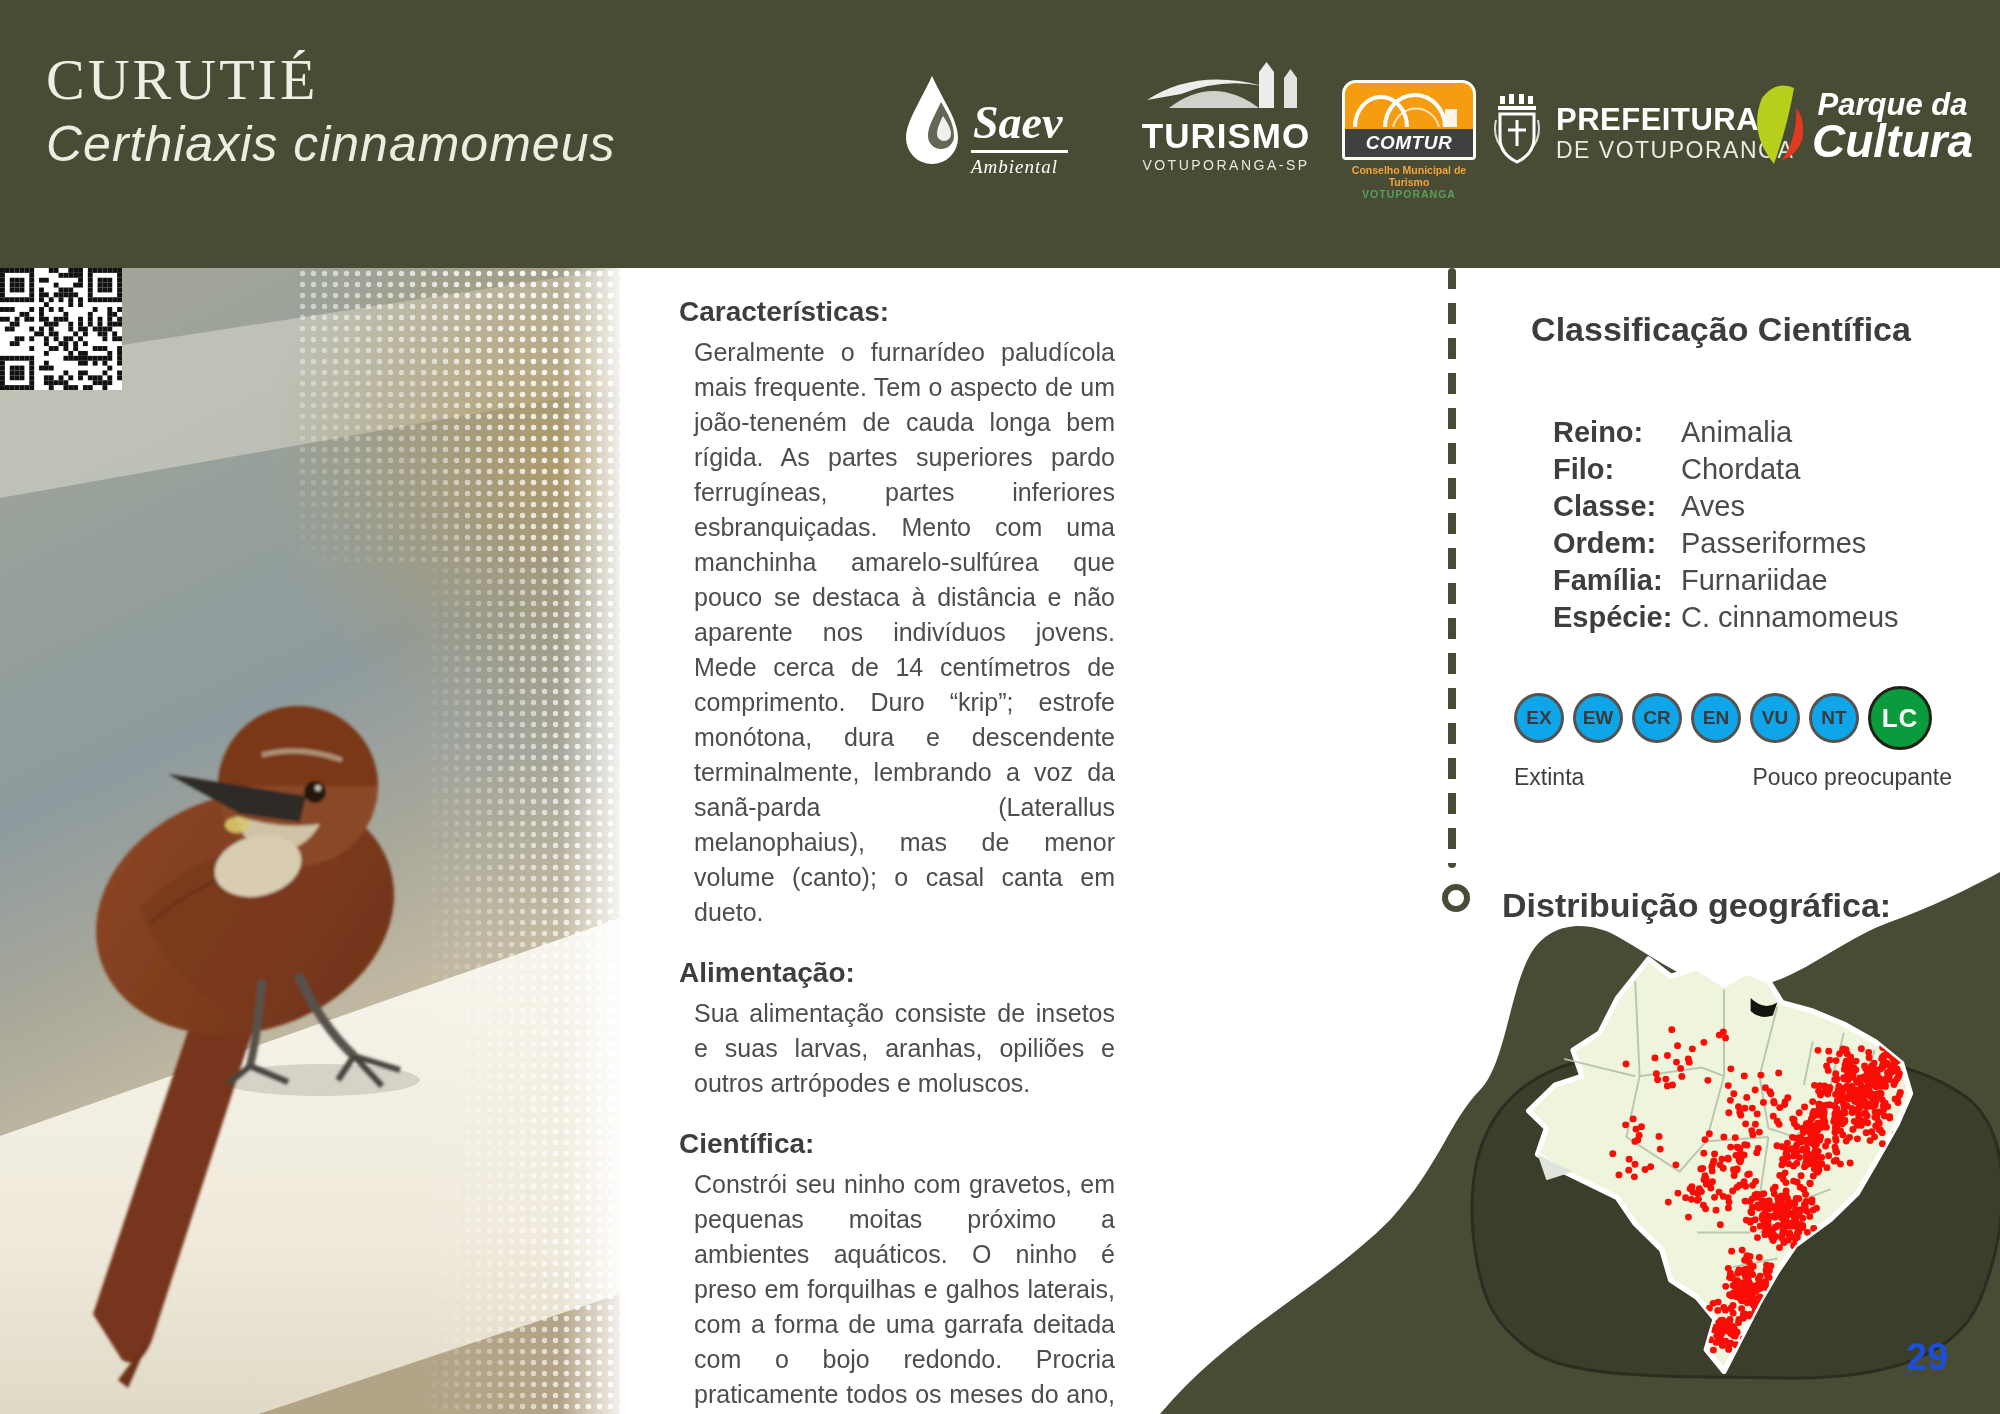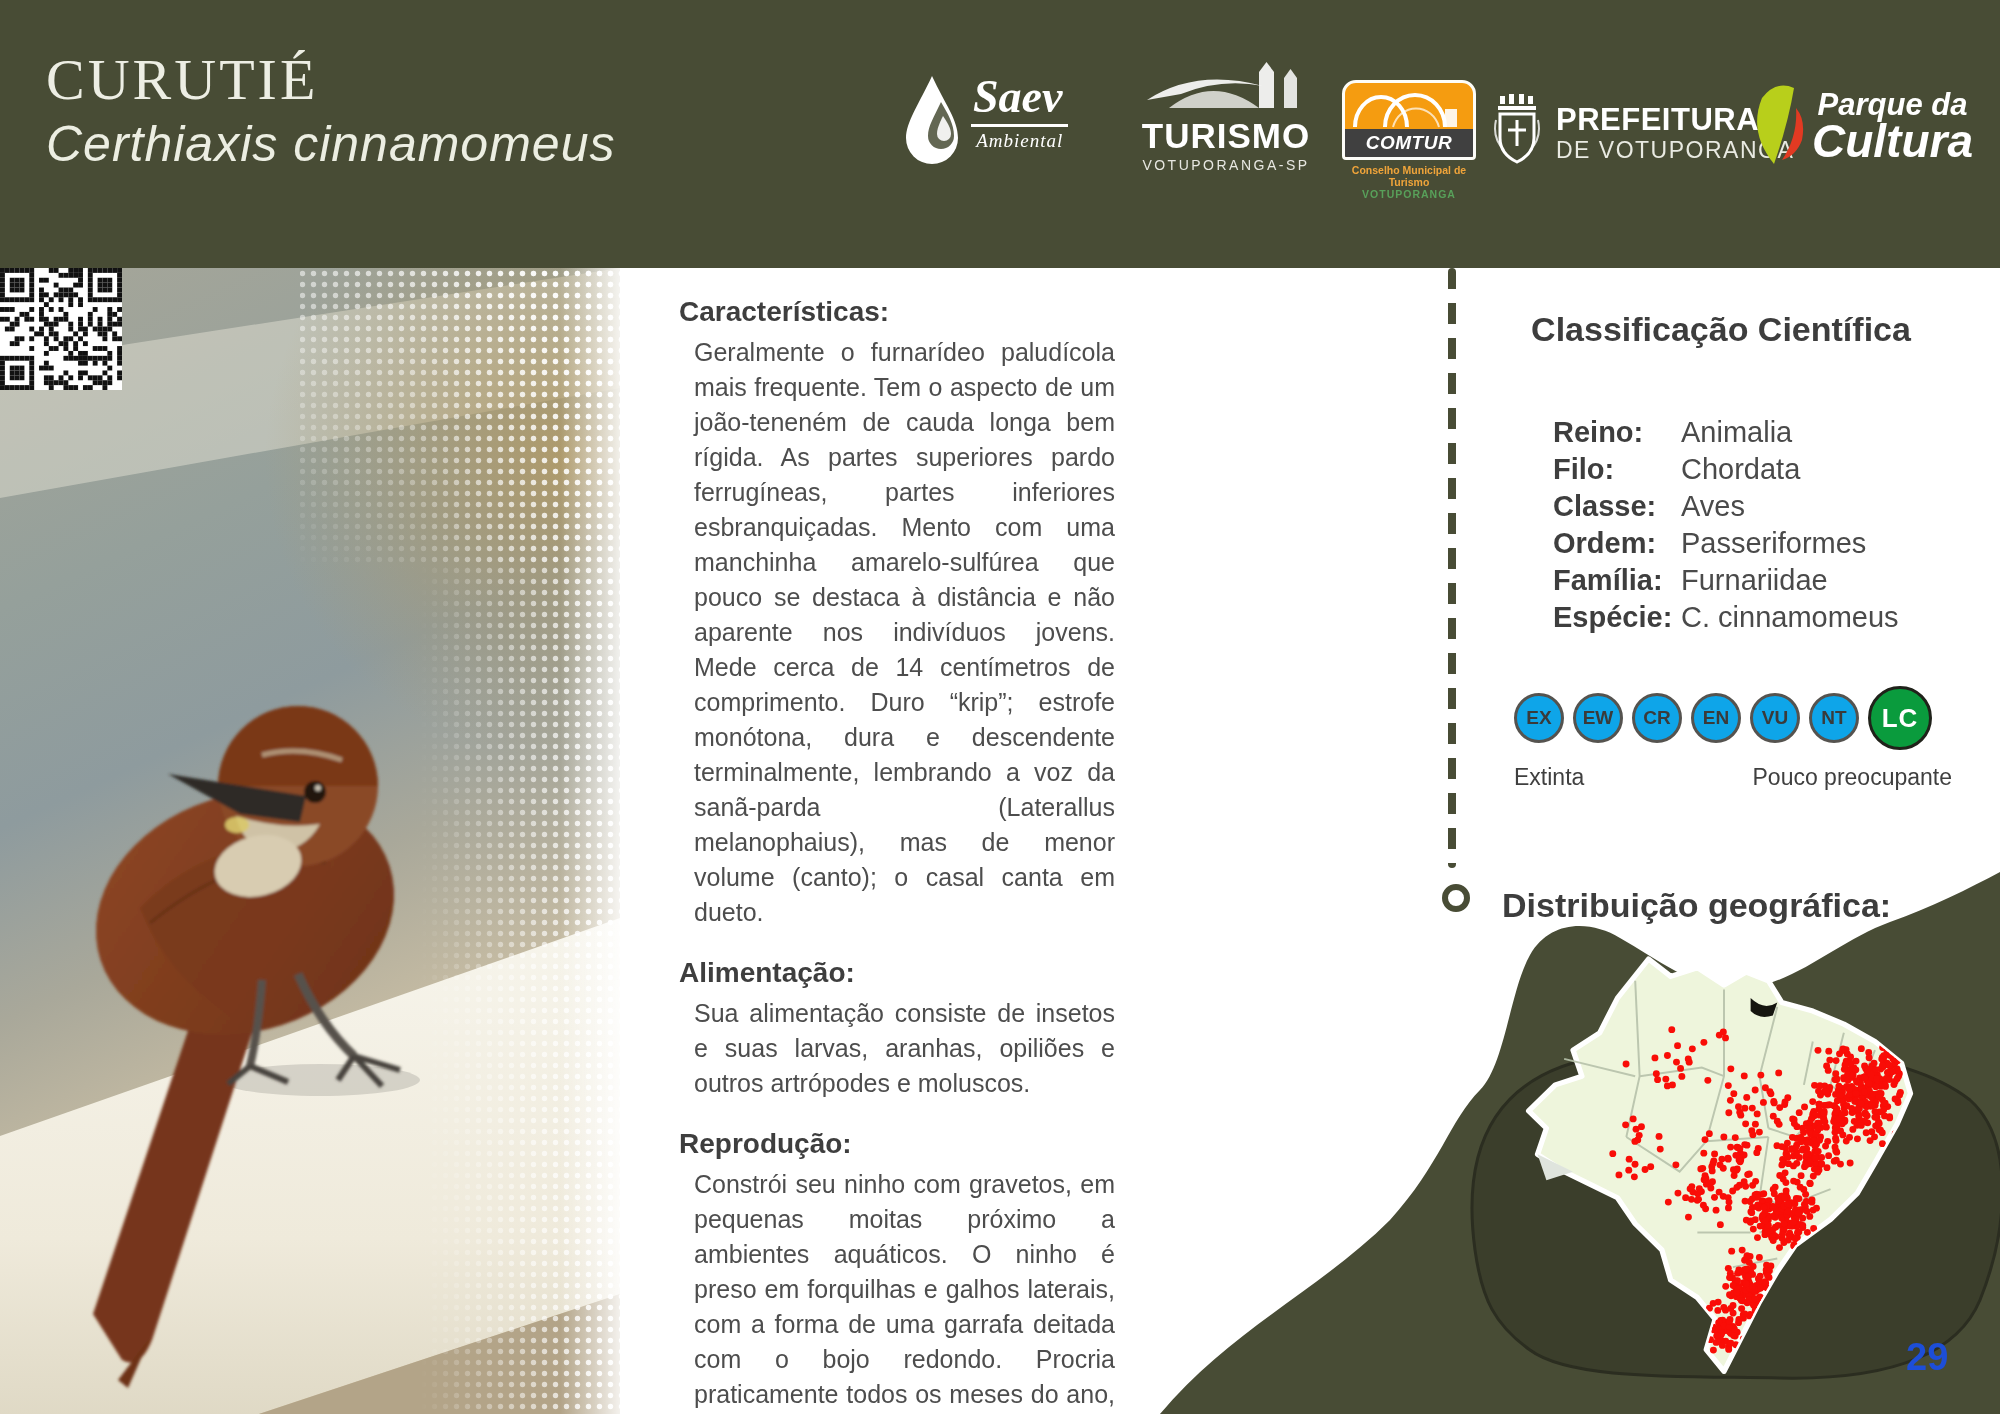--- a/index.html
+++ b/index.html
@@ -5,21 +5,21 @@
   html,body{margin:0;padding:0;background:#777;}
   #canvas{position:relative;width:2000px;height:1414px;background:#ffffff;overflow:hidden;
           font-family:"Liberation Sans",sans-serif;margin:0 auto;}
   
   .header{position:absolute;left:0;top:0;width:2000px;height:268px;background:#484c35;}
   .titles{position:absolute;left:46px;top:50px;color:#edeee4;}
   .title{font-family:"Liberation Serif",serif;font-size:58px;font-weight:400;letter-spacing:3px;margin:0;line-height:1.05;}
   .subtitle{font-family:"Liberation Sans",sans-serif;font-style:italic;font-size:50px;font-weight:400;margin:4px 0 0 0;letter-spacing:1px;color:#eceee2;}
   .logo{position:absolute;color:#fff;}
   .logo-saev{left:903px;top:74px;display:flex;align-items:flex-start;gap:10px;}
-  .saev-text{margin-top:0;text-align:center;}
+  .saev-text{margin-top:26px;}
   .saev-name{font-family:"Liberation Serif",serif;font-style:italic;font-weight:700;font-size:46px;line-height:1;display:block;border-bottom:3px solid #fff;padding:0 6px 4px 2px;}
   .saev-sub{font-family:"Liberation Serif",serif;font-style:italic;font-size:19px;display:block;margin-top:3px;letter-spacing:1px;}
   .logo-turismo{left:1136px;top:60px;width:180px;text-align:center;}
   .turismo-name{font-size:35px;font-weight:700;letter-spacing:1px;line-height:1;margin-top:2px;}
   .turismo-sub{font-size:14px;letter-spacing:2.5px;margin-top:4px;color:#e8e8e2;}
   .logo-comtur{left:1341px;top:80px;width:136px;text-align:center;}
   .comtur-badge{width:128px;height:74px;background:#f59c10;border:3px solid #fdfdf8;border-radius:14px 14px 4px 4px;margin:0 auto;position:relative;overflow:hidden;}
   .comtur-strip{position:absolute;left:0;bottom:0;width:100%;height:28px;background:#404040;color:#fff;
     font-style:italic;font-weight:700;font-size:19px;letter-spacing:.5px;display:flex;align-items:center;justify-content:center;}
   .comtur-cap1{font-size:10.5px;color:#f0a43a;margin-top:4px;font-weight:700;}
@@ -516,21 +516,21 @@
   <main class="textcol">
     <section>
       <h4 class="sec-h">Características:</h4>
       <p class="sec-p">Geralmente o furnarídeo paludícola mais frequente. Tem o aspecto de um joão-teneném de cauda longa bem rígida. As partes superiores pardo ferrugíneas, partes inferiores esbranquiçadas. Mento com uma manchinha amarelo-sulfúrea que pouco se destaca à distância e não aparente nos indivíduos jovens. Mede cerca de 14 centímetros de comprimento. Duro “krip”; estrofe monótona, dura e descendente terminalmente, lembrando a voz da sanã-parda (Laterallus melanophaius), mas de menor volume (canto); o casal canta em dueto.</p>
     </section>
     <section>
       <h4 class="sec-h">Alimentação:</h4>
       <p class="sec-p">Sua alimentação consiste de insetos e suas larvas, aranhas, opiliões e outros artrópodes e moluscos.</p>
     </section>
     <section>
-      <h4 class="sec-h">Reprodução:</h4>
+      <h4 class="sec-h">Científica:</h4>
       <p class="sec-p">Constrói seu ninho com gravetos, em pequenas moitas próximo a ambientes aquáticos. O ninho é preso em forquilhas e galhos laterais, com a forma de uma garrafa deitada com o bojo redondo. Procria praticamente todos os meses do ano, botando 3 ovos creme-claros. Os filhotes nascem após 14 a 15 dias de incubação, e com cerca de 18 dias abandonam o ninho.</p>
     </section>
   </main>
 
   <div class="divider"></div>
   <div class="divider-dot"></div>
 
   <div class="class-title">Classificação Científica</div>
   <div class="class-rows" id="class-rows">
       <div class="crow">

